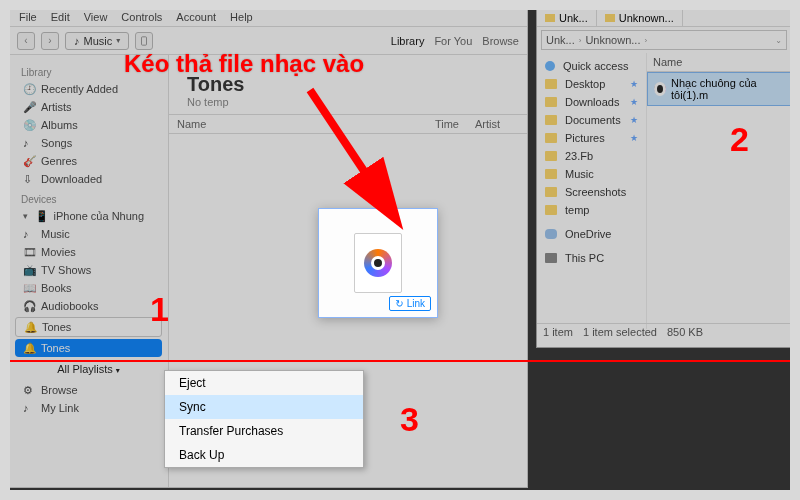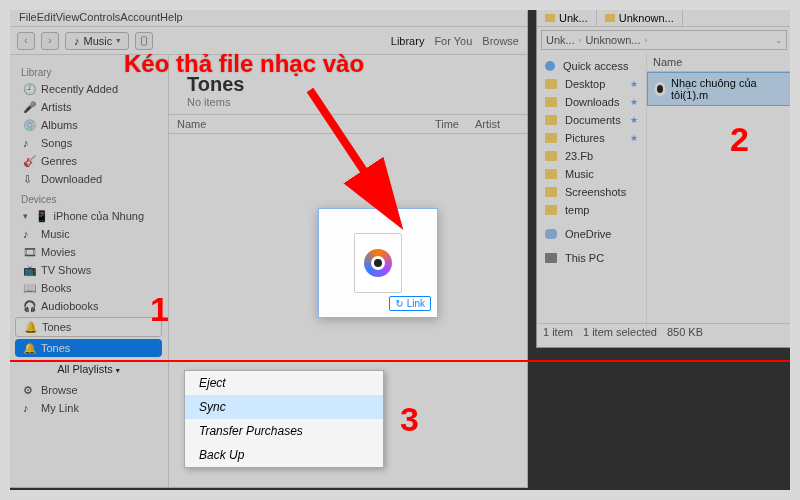--- a/index.html
+++ b/index.html
@@ -1,21 +1,21 @@
 <!DOCTYPE html>
 <html><head>
 <meta charset="utf-8">
 <style>
 * { margin: 0; padding: 0; box-sizing: border-box; font-family: -apple-system, "Segoe UI", Arial, sans-serif; }
 body { width: 800px; height: 500px; overflow: hidden; background: #333; position: relative; }
 .canvas { position: absolute; inset: 0; }
 
 
 .itunes { position: absolute; left: 8px; top: 8px; width: 520px; height: 480px; background: #fff; border: 1px solid #ccc; font-size: 11px; color: #333; }
-.itunes-menubar { height: 18px; display: flex; padding: 2px 10px; border-bottom: 1px solid #ddd; color: #444; text-align: center; }
+.itunes-menubar { height: 18px; display: flex; gap: 14px; padding: 2px 10px; border-bottom: 1px solid #ddd; color: #444; text-align: center; }
 .itunes-toolbar { height: 28px; display: flex; align-items: center; padding: 0 8px; gap: 6px; border-bottom: 1px solid #ddd; }
 .nav-btn { width: 18px; height: 18px; border: 1px solid #bbb; border-radius: 3px; background: #f7f7f7; display: flex; align-items: center; justify-content: center; font-size: 10px; color: #888; }
 .crumb { border: 1px solid #bbb; border-radius: 3px; padding: 2px 8px; display: flex; align-items: center; gap: 4px; background: #fafafa; }
 .crumb .caret { font-size: 8px; color: #666; }
 .tab-group { margin-left: auto; display: flex; gap: 10px; color: #666; }
 .tab-group .active { color: #111; font-weight: 500; }
 .itunes-body { display: flex; height: calc(100% - 46px); }
 .sidebar { width: 160px; border-right: 1px solid #ddd; padding: 6px 0; overflow: hidden; background: #fdfdfd; }
 .sb-section { padding: 2px 12px; color: #888; font-size: 10px; margin-top: 4px; }
 .sb-item { display: flex; align-items: center; gap: 6px; padding: 3px 14px; color: #444; cursor: default; }
@@ -29,21 +29,21 @@
 .main-header .sub { color: #888; font-size: 11px; }
 .columns { display: flex; border-top: 1px solid #ddd; border-bottom: 1px solid #ddd; color: #666; font-size: 11px; }
 .columns div { padding: 3px 8px; }
 .col-name { flex: 1; }
 .col-time { width: 50px; text-align: right; }
 .col-artist { width: 60px; }
 .allpl { padding: 6px 14px; font-size: 11px; color: #222; text-align: center; }
 .allpl .caret { font-size: 8px; }
 
 
-.ctx-menu { position: absolute; left: 184px; top: 370px; width: 200px; background: #f5f5f5; border: 1px solid #aaa; box-shadow: 2px 2px 6px rgba(0,0,0,.25); font-size: 12px; font-style: italic; }
+.ctx-menu { position: absolute; left: 164px; top: 370px; width: 200px; background: #f5f5f5; border: 1px solid #aaa; box-shadow: 2px 2px 6px rgba(0,0,0,.25); font-size: 12px; }
 .ctx-item { padding: 5px 14px; }
 .ctx-item.hover { background: #cde8ff; }
 
 
 .drop-ghost { position: absolute; left: 318px; top: 208px; width: 120px; height: 110px; background: rgba(255,255,255,.95); border: 1px solid #8ab4f8; box-shadow: 0 2px 10px rgba(0,0,0,.25); display: flex; flex-direction: column; align-items: center; justify-content: center; }
 .drop-ghost .file-ic { width: 48px; height: 60px; border: 1px solid #ccc; background: #fff; display: flex; align-items: center; justify-content: center; border-radius: 2px; }
 .ring { width: 28px; height: 28px; border-radius: 50%; background: conic-gradient(#ff7a00, #a64dff, #3a7bff, #ff7a00); display: flex; align-items: center; justify-content: center; }
 .ring::after { content: ""; width: 8px; height: 8px; background: #222; border-radius: 50%; border: 3px solid #fff; }
 .link-badge { position: absolute; right: 6px; bottom: 6px; background: #fff; border: 1px solid #0a84ff; color: #0a84ff; font-size: 10px; padding: 1px 5px; border-radius: 2px; display: flex; gap: 3px; align-items: center; }
 
@@ -182,21 +182,21 @@
           </div>
         <div class="sb-item">
             <span class="ic">♪</span>
             <span>My Link</span>
           </div>
       </div>
 
       <div class="main">
         <div class="main-header">
           <h1>Tones</h1>
-          <div class="sub">No items</div>
+          <div class="sub">No temp</div>
         </div>
         <div class="columns">
           <div class="col-name">Name</div>
           <div class="col-time">Time</div>
           <div class="col-artist">Artist</div>
         </div>
       </div>
     </div>
   </div>
 

